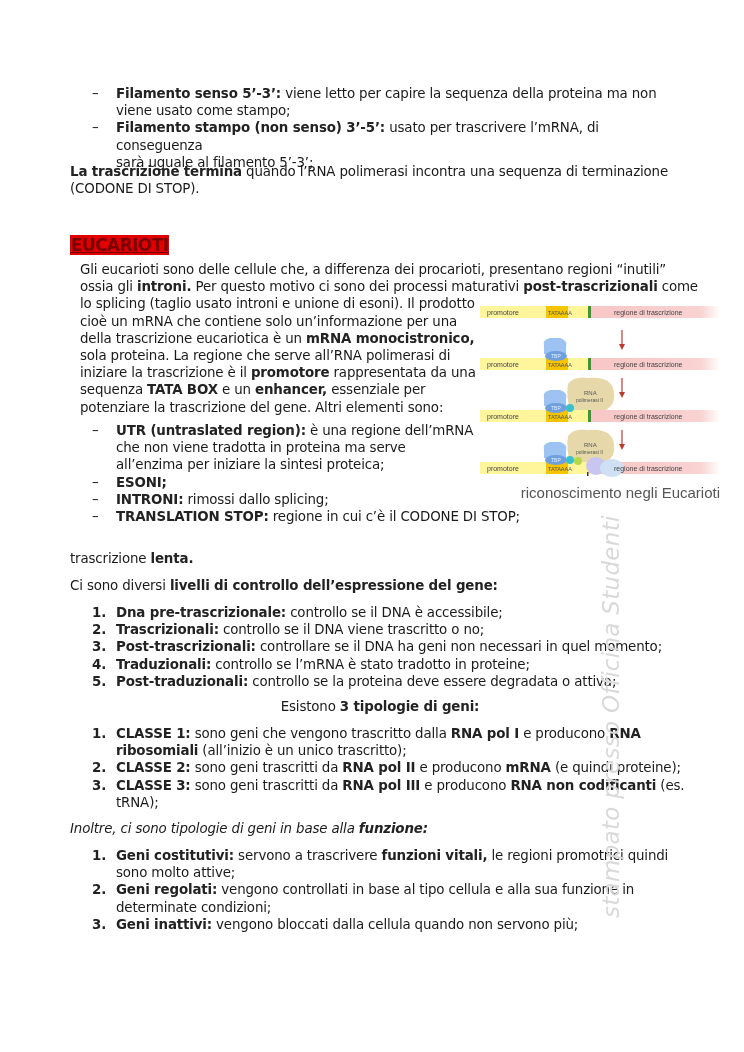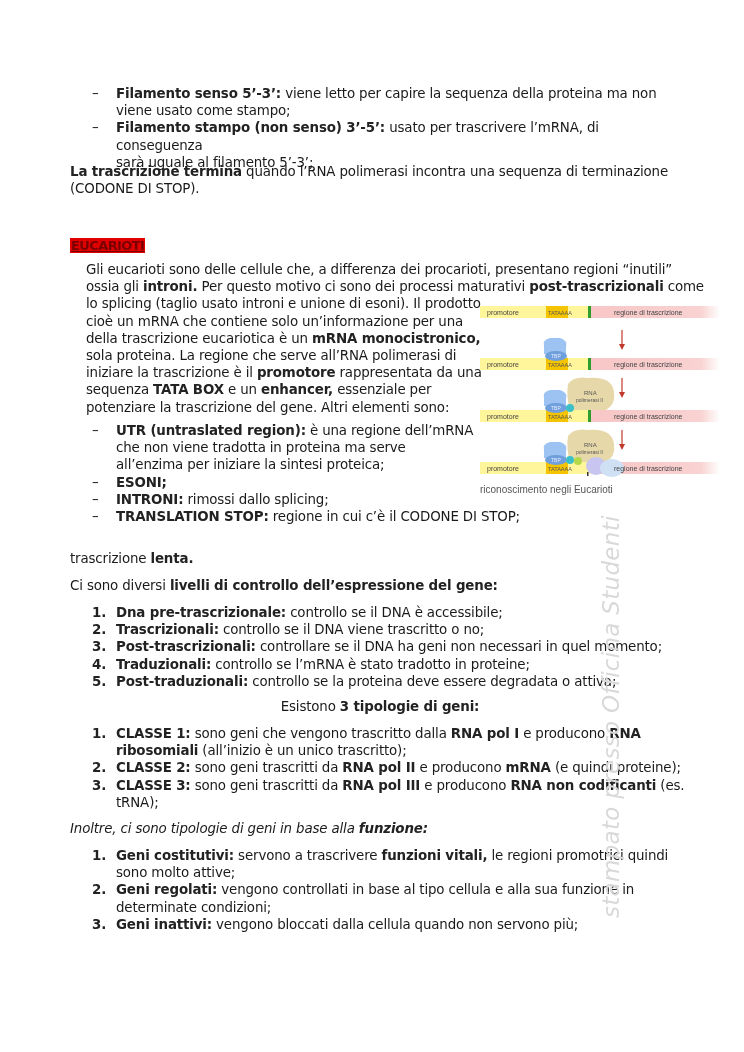--- a/index.html
+++ b/index.html
@@ -10,47 +10,47 @@
   b, .b { font-weight: bold; color: #222; }
   .abs { position: absolute; }
   p { margin: 0; }
   .dash-list { position: absolute; left: 70px; margin: 0; padding: 0; list-style: none; }
   .dash-list li { position: relative; padding-left: 46px; }
   .dash-list li .mk { position: absolute; left: 22px; top: 0; }
   .num-list { position: absolute; left: 70px; margin: 0; padding: 0; list-style: none; }
   .num-list li { position: relative; padding-left: 46px; }
   .num-list li .mk { position: absolute; left: 22px; top: 0; font-weight: bold; color: #222; }
   .heading-hl { background: #e00000; color: #7a0000; font-weight: bold; text-decoration: underline;
-                padding: 0 1px; font-size: 13px; letter-spacing: -0.6px; }
+                padding: 0 1px; font-size: 17px; letter-spacing: -0.6px; }
   .watermark { position: absolute; left: 598px; top: 918px; transform-origin: 0 0; transform: rotate(-90deg);
                font-family: "DejaVu Sans", sans-serif; font-style: italic; font-size: 23px;
                color: #d9d9d9; white-space: nowrap; letter-spacing: 0.3px; }
   .figure { position: absolute; left: 480px; top: 300px; width: 240px; height: 200px; }
-  .caption { position: absolute; left: 480px; top: 484px; width: 240px; text-align: left;
-             font-size: 10px; color: #555; font-family: "Liberation Sans", sans-serif; }
+  .caption { position: absolute; left: 480px; top: 484px; width: 240px; text-align: right;
+             font-size: 15px; color: #555; font-family: "Liberation Sans", sans-serif; }
 </style>
 </head>
 <body>
 
 <div class="page">
 
   <ul class="dash-list txt" style="top:85px; width:600px;">
     <li><span class="mk">–</span><b>Filamento senso 5’-3’:</b><span> viene letto per capire la sequenza della proteina ma non</span><br><span>viene usato come stampo;</span></li>
     <li><span class="mk">–</span><b>Filamento stampo (non senso) 3’-5’:</b><span> usato per trascrivere l’mRNA, di conseguenza</span><br><span>sarà uguale al filamento 5’-3’;</span></li>
   </ul>
 
   <p class="abs txt" style="left:70px; top:163px; width:620px;">
     <b>La trascrizione termina</b><span> quando l’RNA polimerasi incontra una sequenza di terminazione</span><br><span>(CODONE DI STOP).</span>
   </p>
 
   <div class="abs" style="left:70px; top:235px;">
     <span class="heading-hl">EUCARIOTI</span>
   </div>
 
-  <div class="abs txt" style="left:86px; top:261px; width:640px;">
+  <div class="abs txt" style="left:80px; top:261px; width:640px;">
     <div>Gli eucarioti sono delle cellule che, a differenza dei procarioti, presentano regioni “inutili”</div>
     <div><span>ossia gli </span><b>introni.</b><span> Per questo motivo ci sono dei processi maturativi </span><b>post-trascrizionali</b><span> come</span></div>
     <div>lo splicing (taglio usato introni e unione di esoni). Il prodotto</div>
     <div>cioè un mRNA che contiene solo un’informazione per una</div>
     <div><span>della trascrizione eucariotica è un </span><b>mRNA monocistronico,</b></div>
     <div>sola proteina. La regione che serve all’RNA polimerasi di</div>
     <div><span>iniziare la trascrizione è il </span><b>promotore</b><span> rappresentata da una</span></div>
     <div><span>sequenza </span><b>TATA BOX</b><span> e un </span><b>enhancer,</b><span> essenziale per</span></div>
     <div>potenziare la trascrizione del gene. Altri elementi sono:</div>
   </div>

